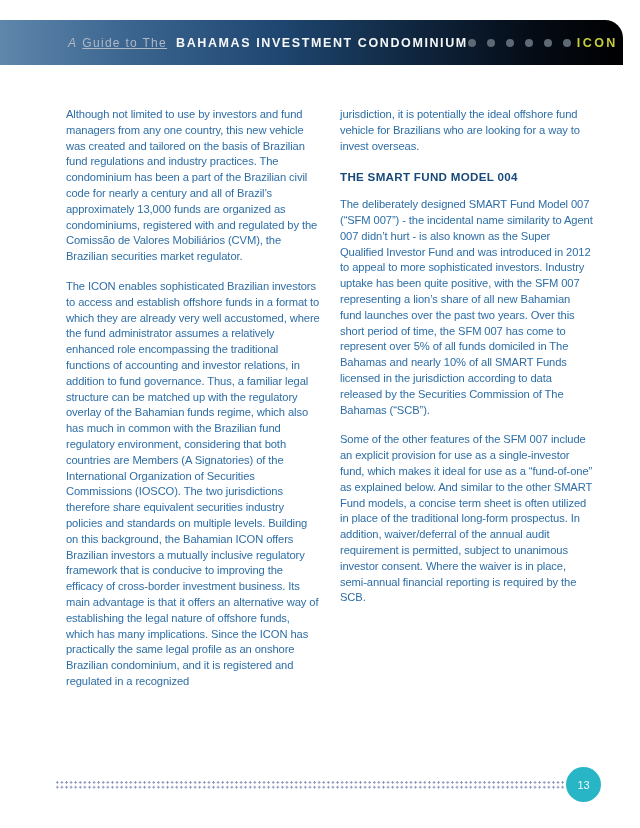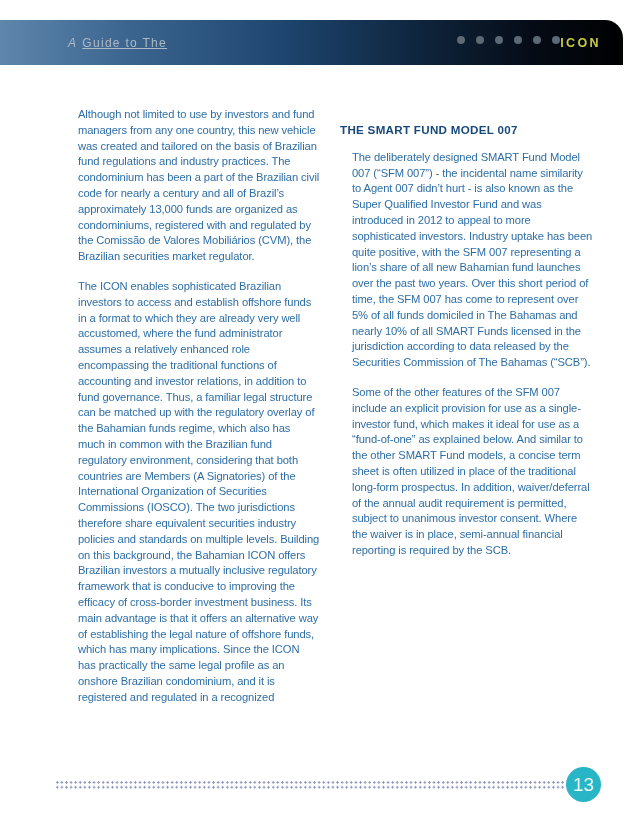--- a/index.html
+++ b/index.html
@@ -24,87 +24,89 @@
   .topbar-title{white-space:nowrap;display:flex;align-items:baseline;}
   .pre-a{
     font-style:italic;color:#aeb9c4;font-size:12px;letter-spacing:1.3px;margin-right:5px;
   }
   .pre-rest{
     color:#aeb9c4;font-size:12px;letter-spacing:1.3px;margin-right:9px;text-decoration:underline;
   }
   .main-title{
     color:#f5f7f9;font-size:12.5px;font-weight:bold;letter-spacing:1.6px;
   }
-  .topbar-right{display:flex;align-items:flex-start;gap:0;}
+  .topbar-right{display:flex;align-items:center;gap:6px;}
   .dots{display:flex;align-items:center;gap:11px;}
   .dot{width:8px;height:8px;border-radius:50%;background:#5d6974;display:inline-block;}
   .brand{
     color:#c6cc3e;font-size:12.5px;font-weight:bold;letter-spacing:2.4px;
   }
 
   
   .col{
     position:absolute;top:107px;width:254px;
     color:#2e6ea6;
     font-size:11.2px;line-height:15.8px;letter-spacing:-0.1px;
     text-align:left;
   }
   .col-left{left:66px;}
   .col-right{left:340px;}
-  .col p{margin:0 0 14px 12px;}
+  .col p{margin:0 0 14px 0;}
   .col h2{
     color:#17497b;font-size:11.6px;font-weight:bold;letter-spacing:0.3px;
     margin:15px 0 12px 0;
   }
 
   
   .dotline{
     position:absolute;left:55px;top:780px;width:509px;height:10px;
     background-image:radial-gradient(circle,#8d95bf 1.05px,transparent 1.15px);
     background-size:4.6px 4.8px;
     background-position:0 0;
   }
   .page-badge{
     position:absolute;left:566px;top:767px;
     width:35px;height:35px;border-radius:50%;
     background:#28b6c7;
-    color:#eefafb;font-size:19px;
+    color:#eefafb;font-size:11px;
     display:flex;align-items:center;justify-content:center;
   }
 </style>
 </head>
 <body>
 
 <div class="page">
 
   <header class="topbar">
     <div class="topbar-title">
       <span class="pre-a">A</span>
       <span class="pre-rest">Guide to The</span>
+      <span class="main-title">BAHAMAS INVESTMENT CONDOMINIUM</span>
     </div>
     <div class="topbar-right">
       <div class="dots">
         <span class="dot"></span>
         <span class="dot"></span>
         <span class="dot"></span>
         <span class="dot"></span>
         <span class="dot"></span>
         <span class="dot"></span>
       </div>
       <span class="brand">ICON</span>
     </div>
   </header>
 
   <section class="col col-left">
     <p>Although not limited to use by investors and fund managers from any one country, this new vehicle was created and tailored on the basis of Brazilian fund regulations and industry practices. The condominium has been a part of the Brazilian civil code for nearly a century and all of Brazil’s approximately 13,000 funds are organized as condominiums, registered with and regulated by the Comissão de Valores Mobiliários (CVM), the Brazilian securities market regulator.</p>
     <p>The ICON enables sophisticated Brazilian investors to access and establish offshore funds in a format to which they are already very well accustomed, where the fund administrator assumes a relatively enhanced role encompassing the traditional functions of accounting and investor relations, in addition to fund governance. Thus, a familiar legal structure can be matched up with the regulatory overlay of the Bahamian funds regime, which also has much in common with the Brazilian fund regulatory environment, considering that both countries are Members (A Signatories) of the International Organization of Securities Commissions (IOSCO). The two jurisdictions therefore share equivalent securities industry policies and standards on multiple levels. Building on this background, the Bahamian ICON offers Brazilian investors a mutually inclusive regulatory framework that is conducive to improving the efficacy of cross-border investment business. Its main advantage is that it offers an alternative way of establishing the legal nature of offshore funds, which has many implications. Since the ICON has practically the same legal profile as an onshore Brazilian condominium, and it is registered and regulated in a recognized</p>
   </section>
 
   <section class="col col-right">
-    <h2>THE SMART FUND MODEL 007</h2>
+    <p>jurisdiction, it is potentially the ideal offshore fund vehicle for Brazilians who are looking for a way to invest overseas.</p>
+    <h2>THE SMART FUND MODEL 004</h2>
     <p>The deliberately designed SMART Fund Model 007 (“SFM 007”) - the incidental name similarity to Agent 007 didn’t hurt - is also known as the Super Qualified Investor Fund and was introduced in 2012 to appeal to more sophisticated investors. Industry uptake has been quite positive, with the SFM 007 representing a lion’s share of all new Bahamian fund launches over the past two years. Over this short period of time, the SFM 007 has come to represent over 5% of all funds domiciled in The Bahamas and nearly 10% of all SMART Funds licensed in the jurisdiction according to data released by the Securities Commission of The Bahamas (“SCB”).</p>
     <p>Some of the other features of the SFM 007 include an explicit provision for use as a single-investor fund, which makes it ideal for use as a “fund-of-one” as explained below. And similar to the other SMART Fund models, a concise term sheet is often utilized in place of the traditional long-form prospectus.  In addition, waiver/deferral of the annual audit requirement is permitted, subject to unanimous investor consent. Where the waiver is in place, semi-annual financial reporting is required by the SCB.</p>
   </section>
 
   <div class="dotline"></div>
   <div class="page-badge">13</div>
 
 </div>
 
 </body></html>

